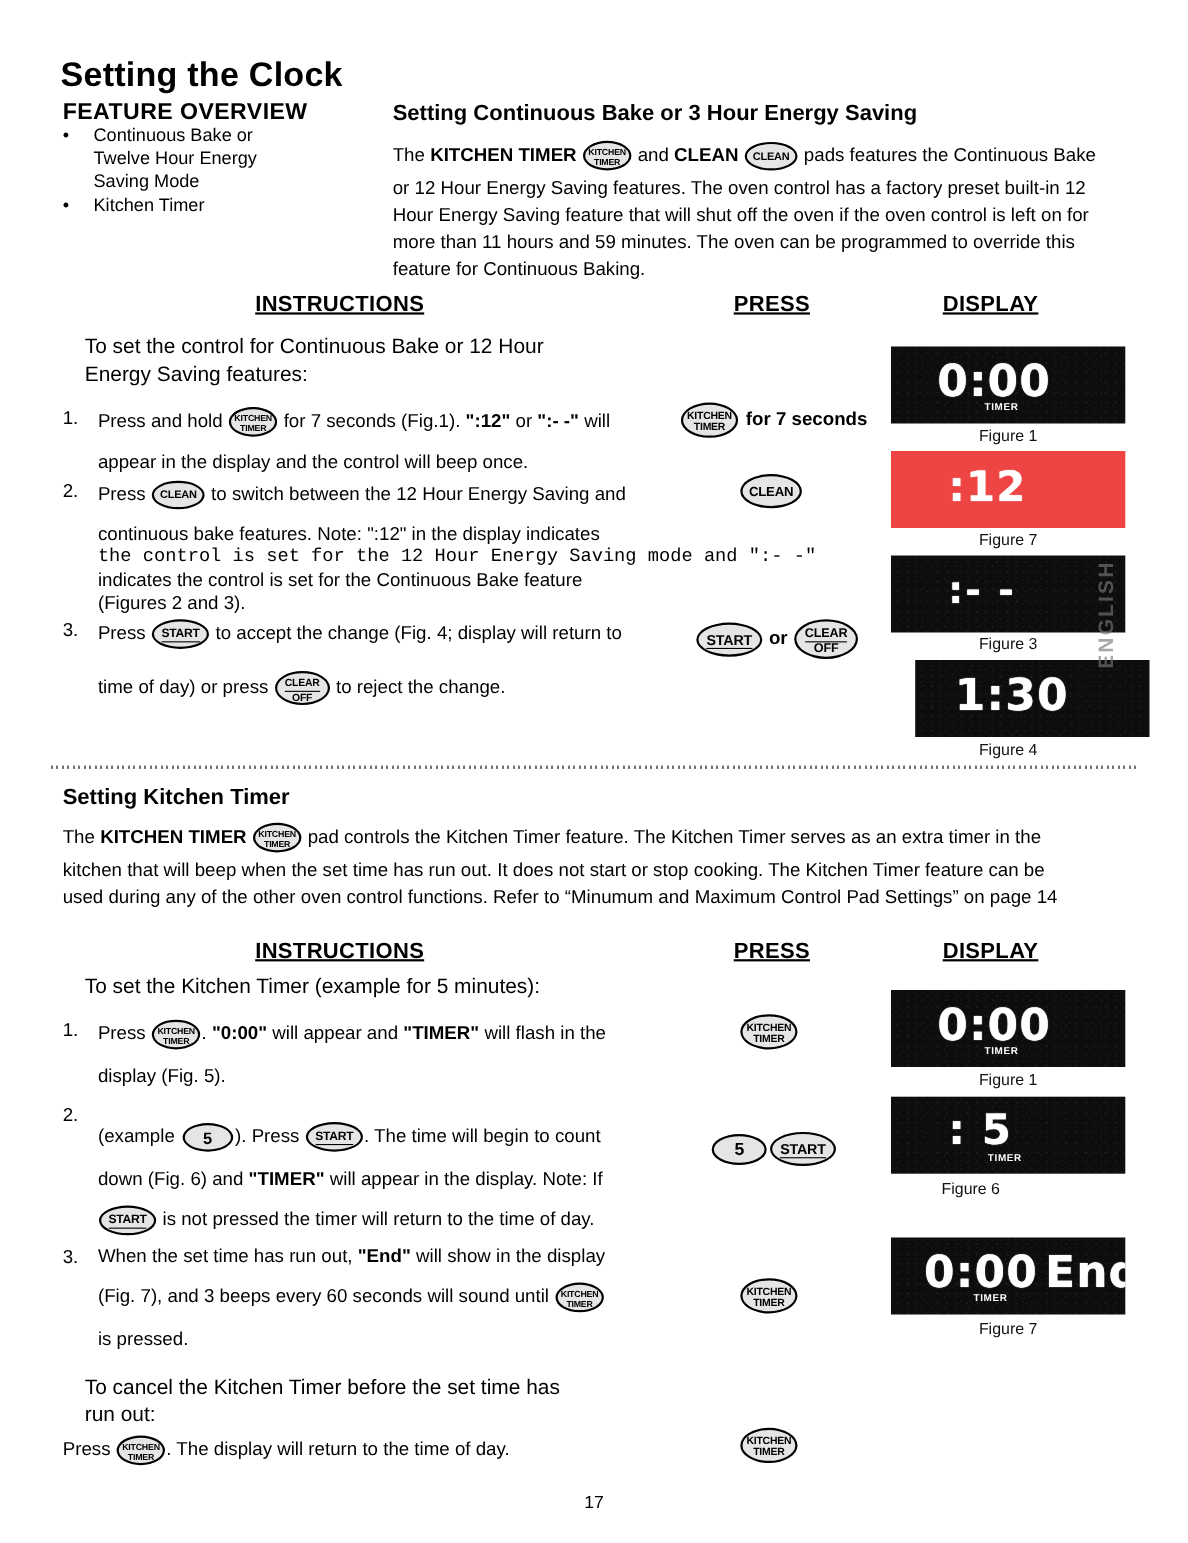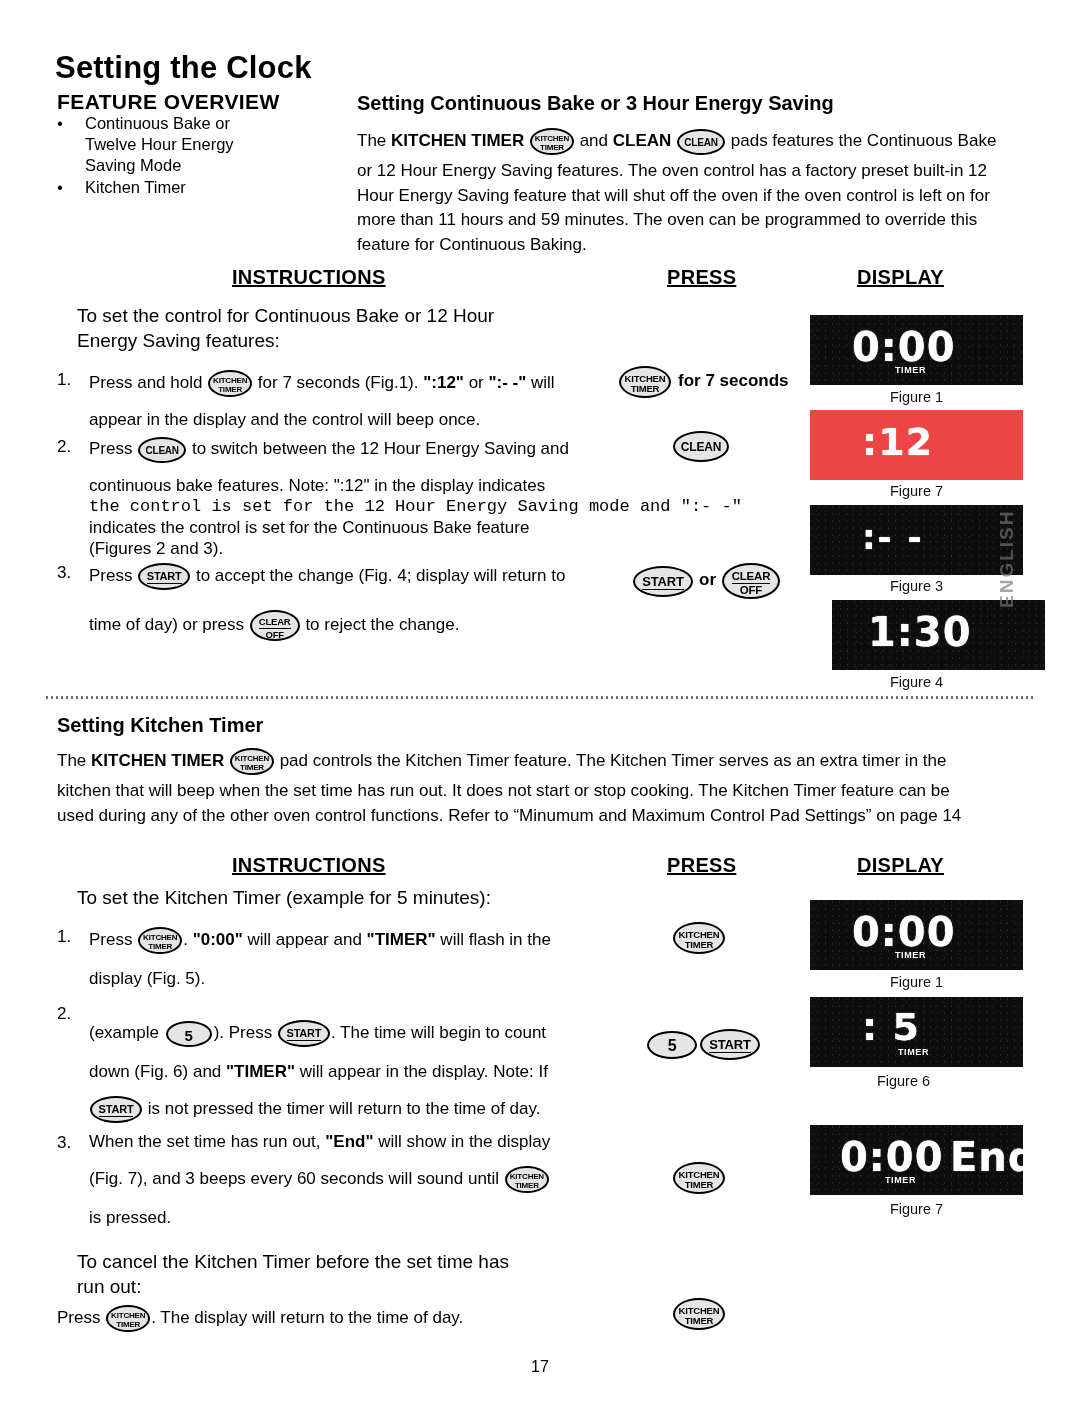--- a/index.html
+++ b/index.html
@@ -375,21 +375,21 @@
   <div class="display textured" style="left:810px; top:900px; width:213px; height:70px;">
     <span class="digits" style="left:42px; top:9px; font-size:40px;">0:00</span>
     <span class="timerlab" style="left:85px; top:50px;">TIMER</span>
   </div>
   <div class="figcap" style="left:810px; top:974px; width:213px;">Figure 1</div>
 
   <div class="display textured" style="left:810px; top:997px; width:213px; height:70px;">
     <span class="digits" style="left:52px; top:8px; font-size:38px;">: 5</span>
     <span class="timerlab" style="left:88px; top:50px;">TIMER</span>
   </div>
-  <div class="figcap" style="left:797px; top:1073px; width:213px;">Figure 6</div>
+  <div class="figcap" style="left:776px; top:1073px; width:213px;">Figure 6</div>
 
   <div class="display textured" style="left:810px; top:1125px; width:213px; height:70px;">
     <span class="digits" style="left:30px; top:9px; font-size:40px;">0:00</span>
     <span class="timerlab" style="left:75px; top:50px;">TIMER</span>
     <span class="digits" style="left:140px; top:9px; font-size:40px;">End</span>
   </div>
   <div class="figcap" style="left:810px; top:1201px; width:213px;">Figure 7</div>
 
   <div class="t subhead-bold" style="left:57px; top:1249px; width:600px;">
     <div>To cancel the Kitchen Timer before the set time has</div>

